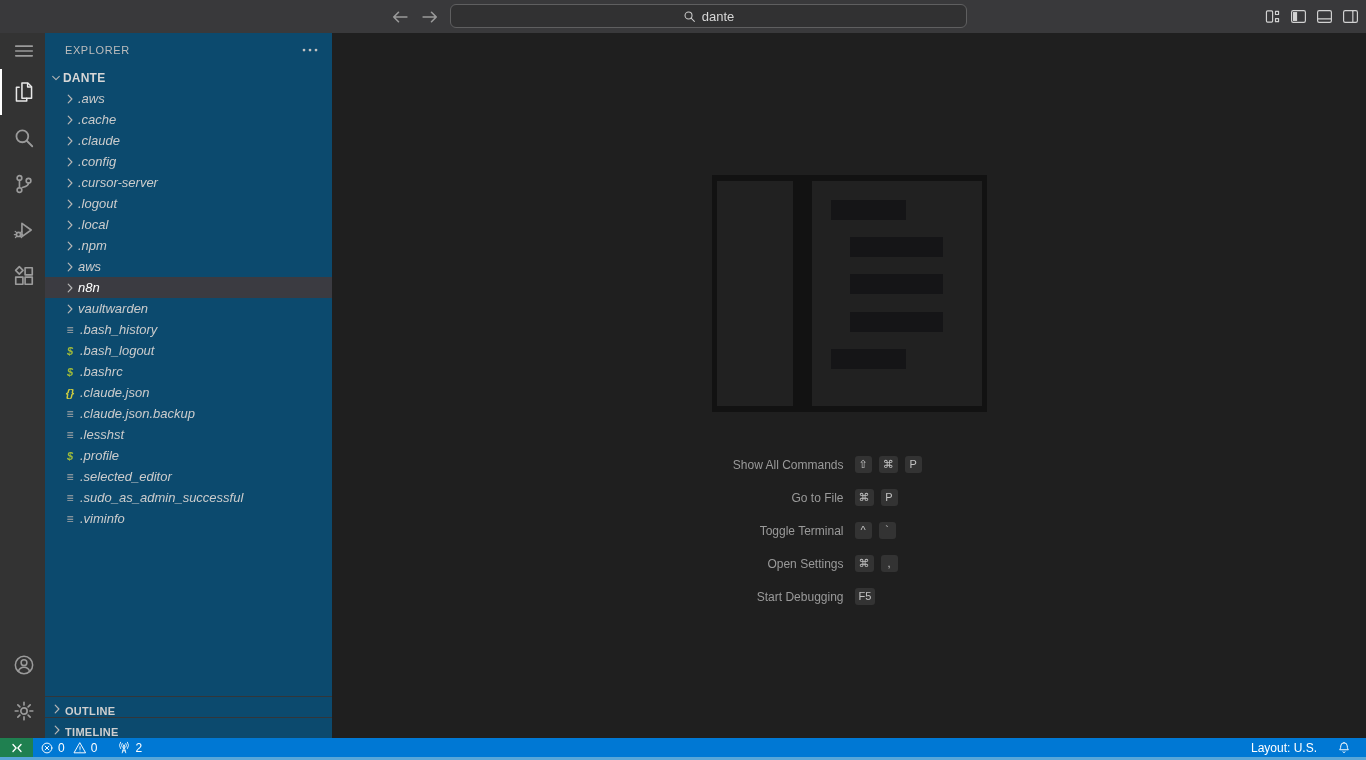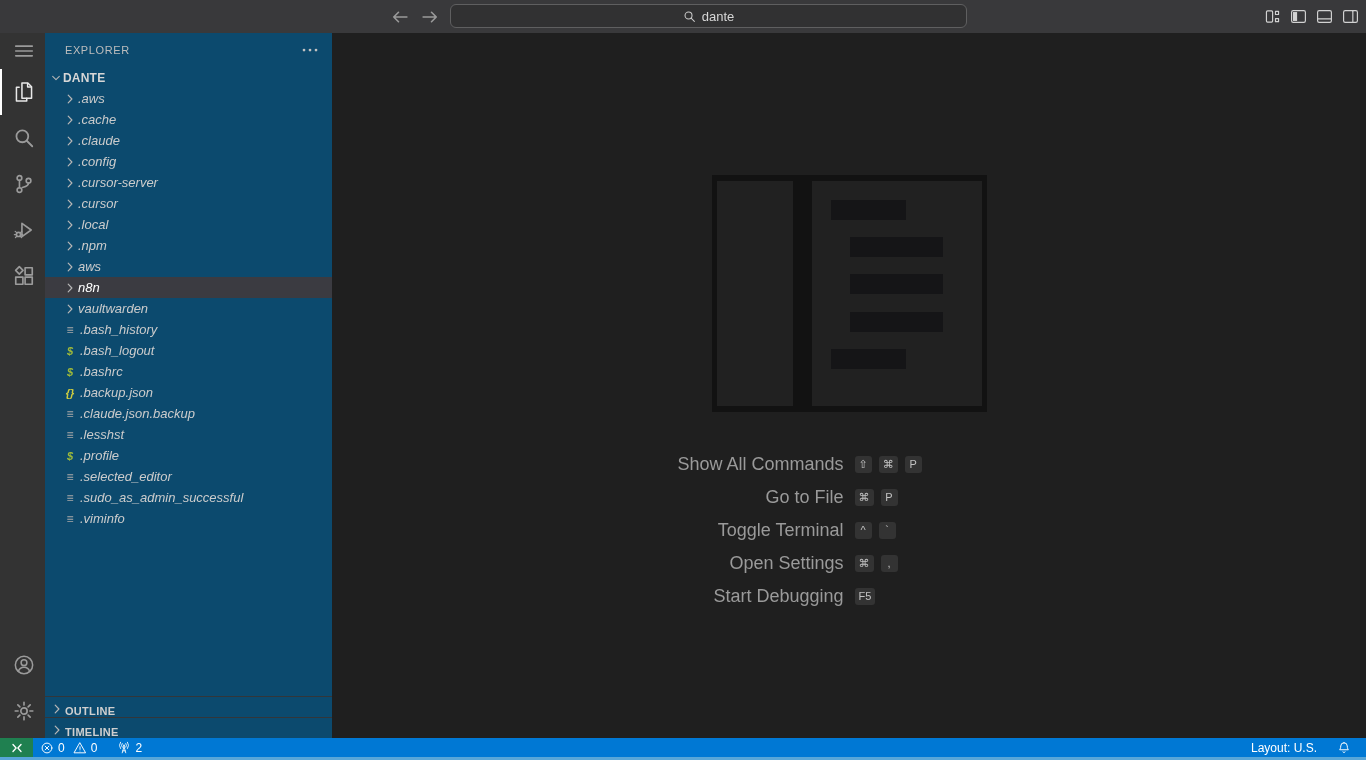--- a/index.html
+++ b/index.html
@@ -53,21 +53,21 @@
   .pane-section .twisty svg { width:14px; height:14px; }
 
   
   .editor { flex:1; background:#1f1f1f; display:flex; flex-direction:column; align-items:center; }
   .watermark { margin-top:142px; position:relative; width:275px; height:237px; background:#121212; flex:none; }
   .wm-left  { position:absolute; left:5px; top:6px; width:76px; height:225px; background:#212121; }
   .wm-right { position:absolute; left:100px; top:6px; width:170px; height:225px; background:#212121; }
   .wm-bar { position:absolute; height:20px; background:#151517; }
   .shortcuts { margin-top:36px; display:flex; flex-direction:column; }
   .sc-row { height:33px; display:flex; align-items:center; justify-content:center; }
-  .sc-label { width:190px; text-align:right; font-size:18px; color:#9a9a9a; flex:none; }
+  .sc-label { width:190px; text-align:right; font-size:12px; color:#9a9a9a; flex:none; }
   .sc-keys { width:190px; display:flex; gap:7px; margin-left:11px; flex:none; }
   .keycap { min-width:17px; height:17px; padding:0 4px; background:#333333; border-radius:3px;
     color:#c2c2c2; font-size:11px; line-height:17px; text-align:center; }
 
   
   .statusbar { position:absolute; left:0; bottom:3px; width:1366px; height:19px; background:#0078d4;
     color:#ffffff; font-size:12px; display:flex; align-items:center; }
   .bottom-strip { position:absolute; left:0; bottom:0; width:1366px; height:3px; background:#58a6d8; }
   .sb-item { height:19px; display:flex; align-items:center; gap:4px; padding:0 7px; cursor:pointer; }
   .sb-item svg { width:13px; height:13px; }
@@ -285,21 +285,21 @@
               </svg>
             </span>
             <span>.cursor-server</span>
           </div>
           <div class="row item">
             <span class="twisty">
               <svg viewBox="0 0 16 16" fill="none" stroke="currentColor" stroke-width="1.2" stroke-linecap="round" stroke-linejoin="round" style="width:100%;height:100%;display:block;">
                 <path d="M6.2 4.2L9.9 8l-3.7 3.8"></path>
               </svg>
             </span>
-            <span>.cursor</span>
+            <span>.logout</span>
           </div>
           <div class="row item">
             <span class="twisty">
               <svg viewBox="0 0 16 16" fill="none" stroke="currentColor" stroke-width="1.2" stroke-linecap="round" stroke-linejoin="round" style="width:100%;height:100%;display:block;">
                 <path d="M6.2 4.2L9.9 8l-3.7 3.8"></path>
               </svg>
             </span>
             <span>.local</span>
           </div>
           <div class="row item">
@@ -341,21 +341,21 @@
           <div class="row item">
             <span class="ficon" style="color: rgb(159, 186, 58);">$</span>
             <span>.bash_logout</span>
           </div>
           <div class="row item">
             <span class="ficon" style="color: rgb(159, 186, 58);">$</span>
             <span>.bashrc</span>
           </div>
           <div class="row item">
             <span class="ficon" style="color: rgb(203, 203, 65);">{}</span>
-            <span>.backup.json</span>
+            <span>.claude.json</span>
           </div>
           <div class="row item">
             <span class="ficon" style="color: rgb(169, 169, 169); font-weight: normal; font-size: 12px;">≡</span>
             <span>.claude.json.backup</span>
           </div>
           <div class="row item">
             <span class="ficon" style="color: rgb(169, 169, 169); font-weight: normal; font-size: 12px;">≡</span>
             <span>.lesshst</span>
           </div>
           <div class="row item">

